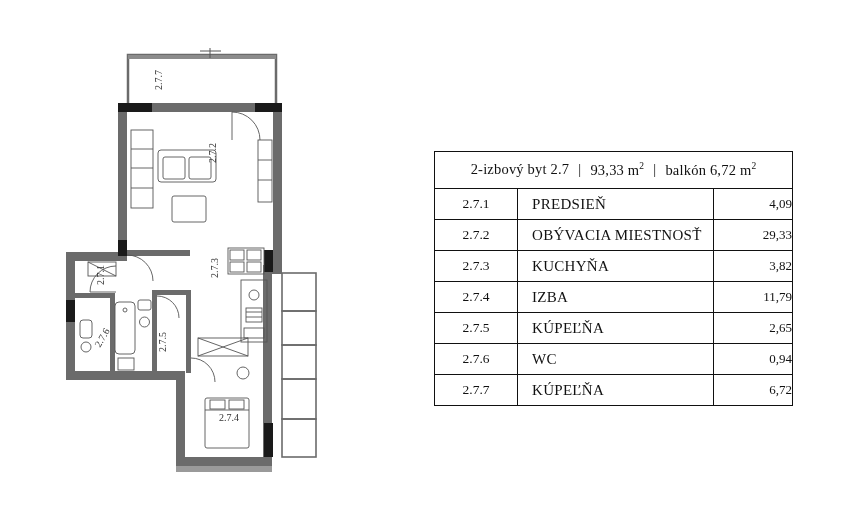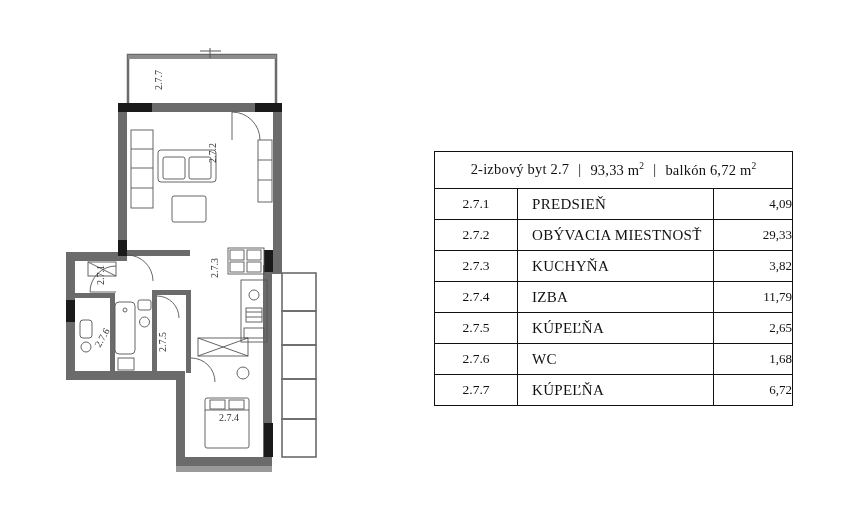--- a/index.html
+++ b/index.html
@@ -281,21 +281,21 @@
         <td class="area">11,79</td>
       </tr>
       <tr>
         <td class="code">2.7.5</td>
         <td class="name">KÚPEĽŇA</td>
         <td class="area">2,65</td>
       </tr>
       <tr>
         <td class="code">2.7.6</td>
         <td class="name">WC</td>
-        <td class="area">1,68</td>
+        <td class="area">0,94</td>
       </tr>
       <tr>
         <td class="code">2.7.7</td>
         <td class="name">KÚPEĽŇA</td>
         <td class="area">6,72</td>
       </tr>
     </tbody>
   </table>
 </div>
 

